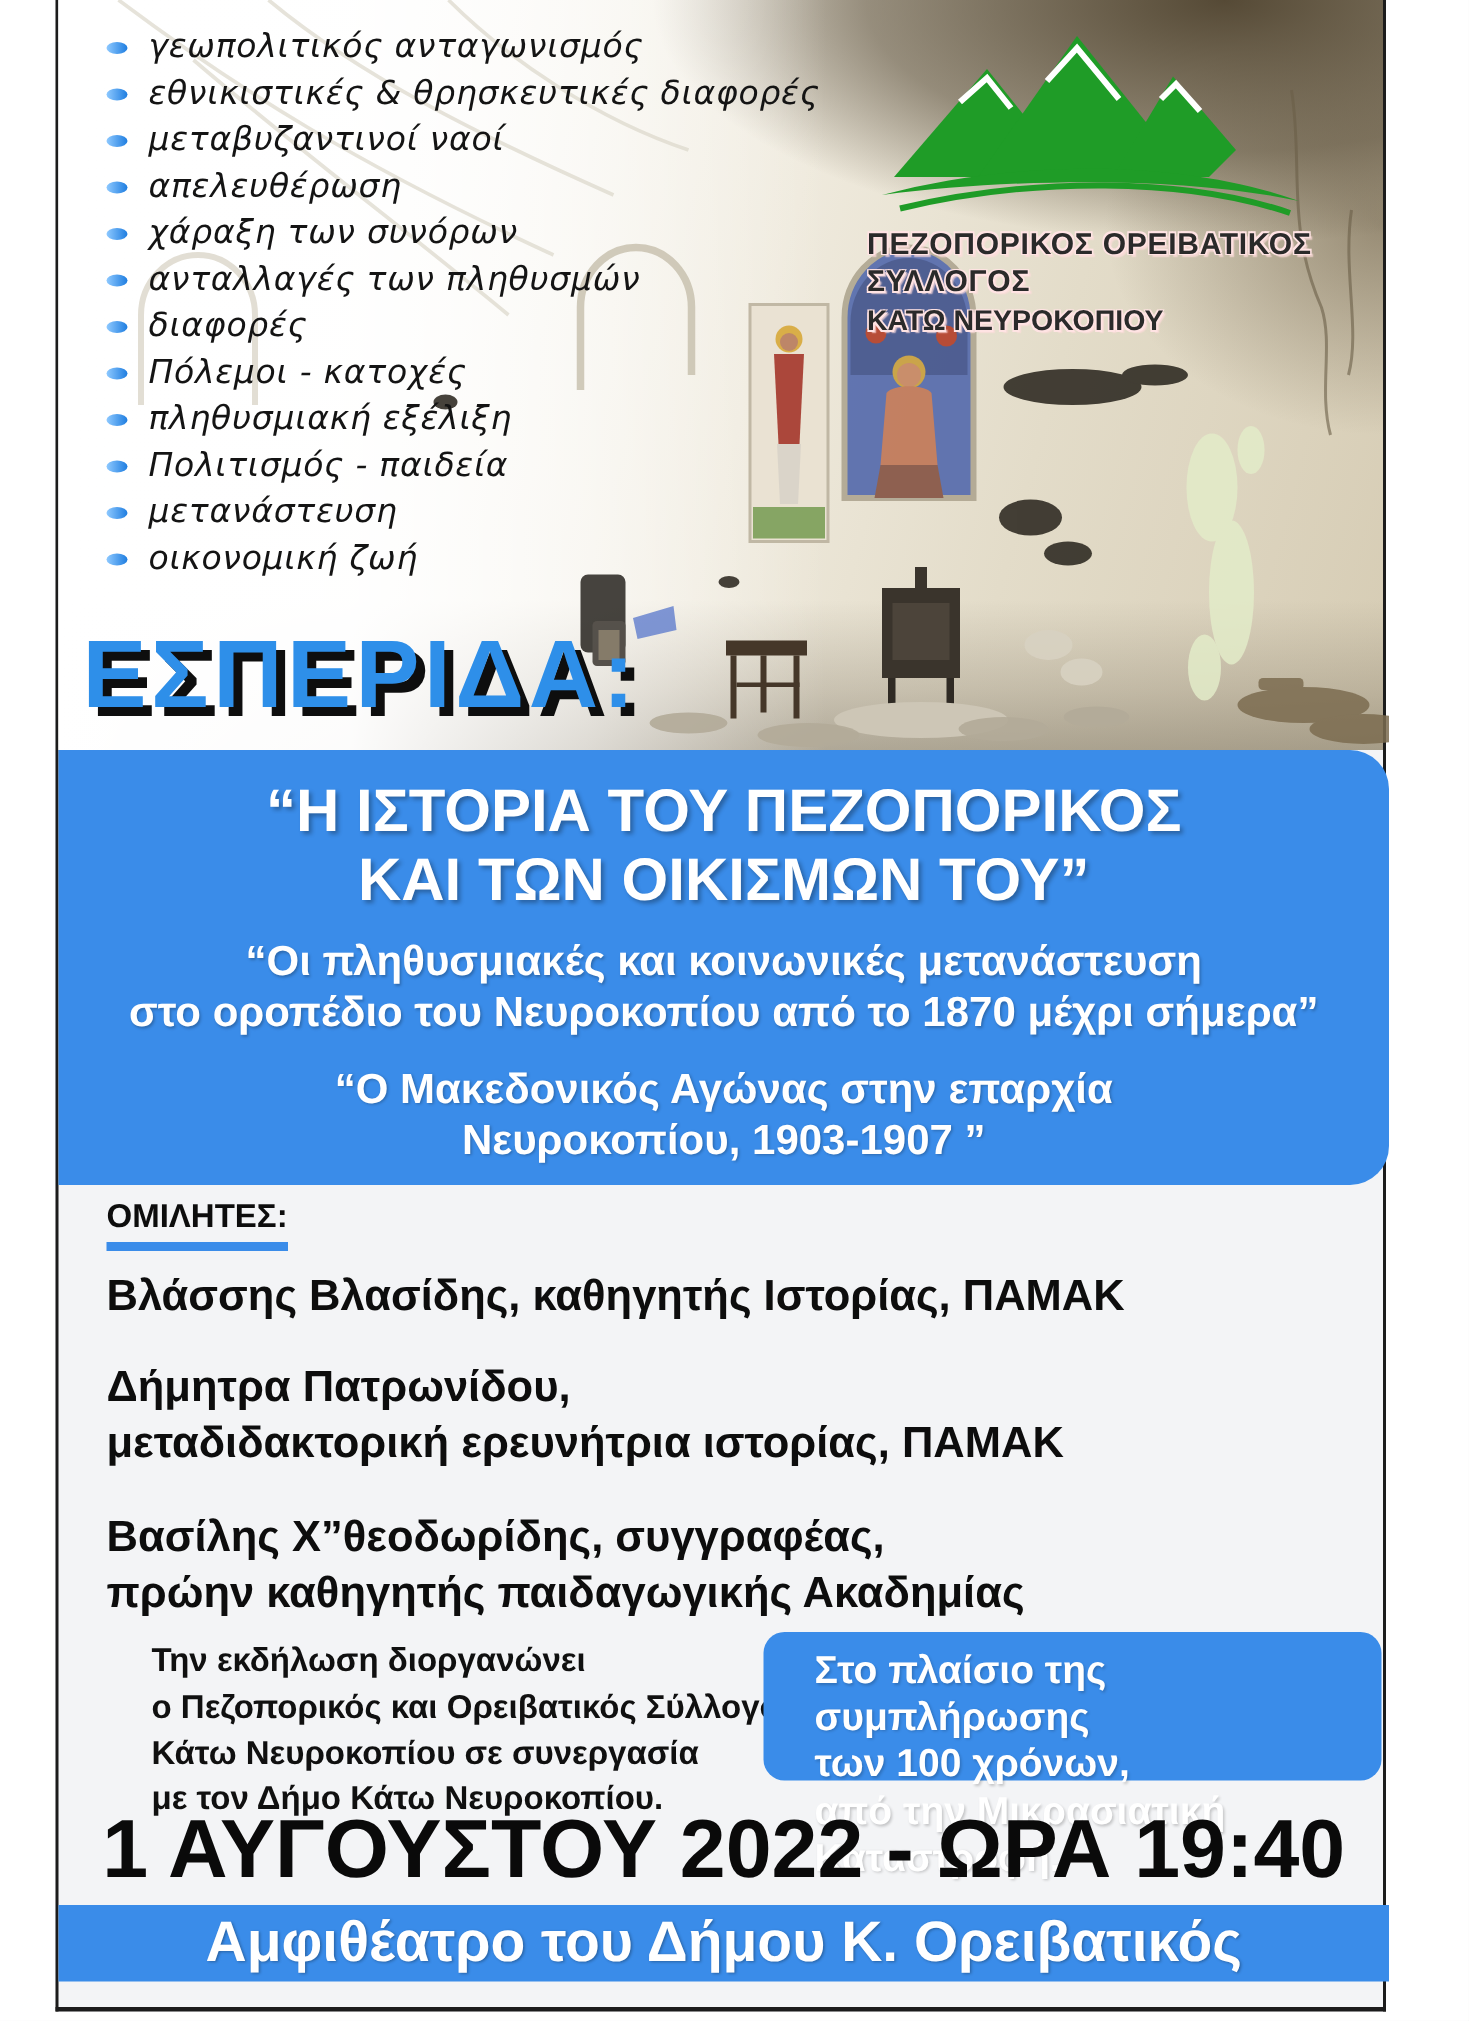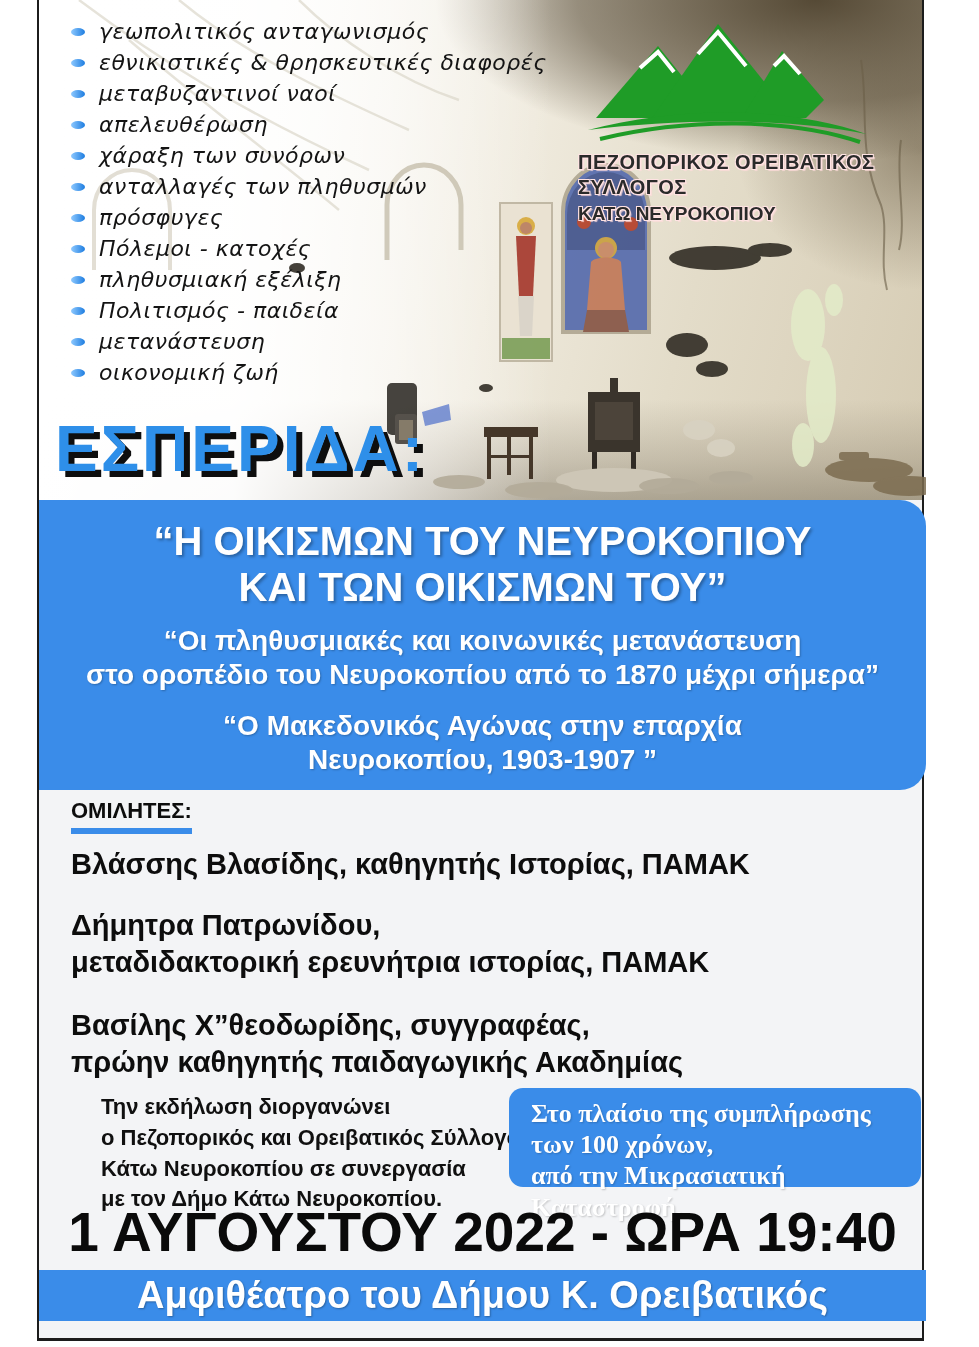--- a/index.html
+++ b/index.html
@@ -48,21 +48,21 @@
       border-bottom:6px solid #3a8ce9;padding-bottom:4px;}
   .speaker{font-size:29px;font-weight:800;line-height:1.28;}
   .speaker.s1{margin-top:12px;}
   .speaker.s2{margin-top:24px;}
   .speaker.s3{margin-top:26px;}
   
   .org-note{position:absolute;top:1092px;left:62px;font-size:22px;font-weight:800;
       line-height:1.4;color:#101010;z-index:4;}
   .blue-box{position:absolute;top:1088px;left:470px;width:412px;height:99px;background:#3a8ce9;
       border-radius:14px;color:#fff;font-size:26px;font-weight:700;line-height:1.2;
-      padding:10px 0 0 22px;box-sizing:border-box;z-index:4;text-shadow:1px 1px 2px rgba(0,0,0,.2);font-family:Liberation Serif, serif;}
+      padding:10px 0 0 34px;box-sizing:border-box;z-index:4;text-shadow:1px 1px 2px rgba(0,0,0,.2);}
   .datetime{position:absolute;top:1200px;left:0;width:887px;text-align:center;
       font-size:55px;font-weight:900;color:#0a0a0a;letter-spacing:0;z-index:4;}
   .venue{position:absolute;top:1270px;left:0;width:887px;height:51px;background:#3a8ce9;
       color:#ffffff;font-size:38px;font-weight:800;text-align:center;line-height:51px;
       text-shadow:1px 1px 2px rgba(0,0,0,.3);z-index:4;}
 </style>
 </head>
 <body>
 
 <div class="page">
@@ -183,21 +183,21 @@
       <li>
           <span class="dot"></span>
           <span>χάραξη των συνόρων</span>
         </li>
       <li>
           <span class="dot"></span>
           <span>ανταλλαγές των πληθυσμών</span>
         </li>
       <li>
           <span class="dot"></span>
-          <span>πρόσφυγες</span>
+          <span>διαφορές</span>
         </li>
       <li>
           <span class="dot"></span>
           <span>Πόλεμοι - κατοχές</span>
         </li>
       <li>
           <span class="dot"></span>
           <span>πληθυσμιακή εξέλιξη</span>
         </li>
       <li>
@@ -230,21 +230,21 @@
         <path d="M22,121 C110,100 212,100 282,124" fill="none" stroke="#1f9c27" stroke-width="4"></path>
       </svg>
       <div class="logo-text logo-line1">ΠΕΖΟΠΟΡΙΚΟΣ ΟΡΕΙΒΑΤΙΚΟΣ ΣΥΛΛΟΓΟΣ</div>
       <div class="logo-text logo-line2">ΚΑΤΩ ΝΕΥΡΟΚΟΠΙΟΥ</div>
     </div>
 
     <div class="esperida">ΕΣΠΕΡΙΔΑ:</div>
 
     <div class="banner">
       <div class="title">
-        <div>“Η ΟΙΚΙΣΜΩΝ ΤΟΥ ΝΕΥΡΟΚΟΠΙΟΥ</div>
+        <div>“Η ΙΣΤΟΡΙΑ ΤΟΥ ΠΕΖΟΠΟΡΙΚΟΣ</div>
         <div>ΚΑΙ ΤΩΝ ΟΙΚΙΣΜΩΝ ΤΟΥ”</div>
       </div>
       <div class="sub1">
         <div>“Οι πληθυσμιακές και κοινωνικές μετανάστευση</div>
         <div>στο οροπέδιο του Νευροκοπίου από το 1870 μέχρι σήμερα”</div>
       </div>
       <div class="sub2">
         <div>“Ο Μακεδονικός Αγώνας στην επαρχία</div>
         <div>Νευροκοπίου, 1903-1907 ”</div>
       </div>

